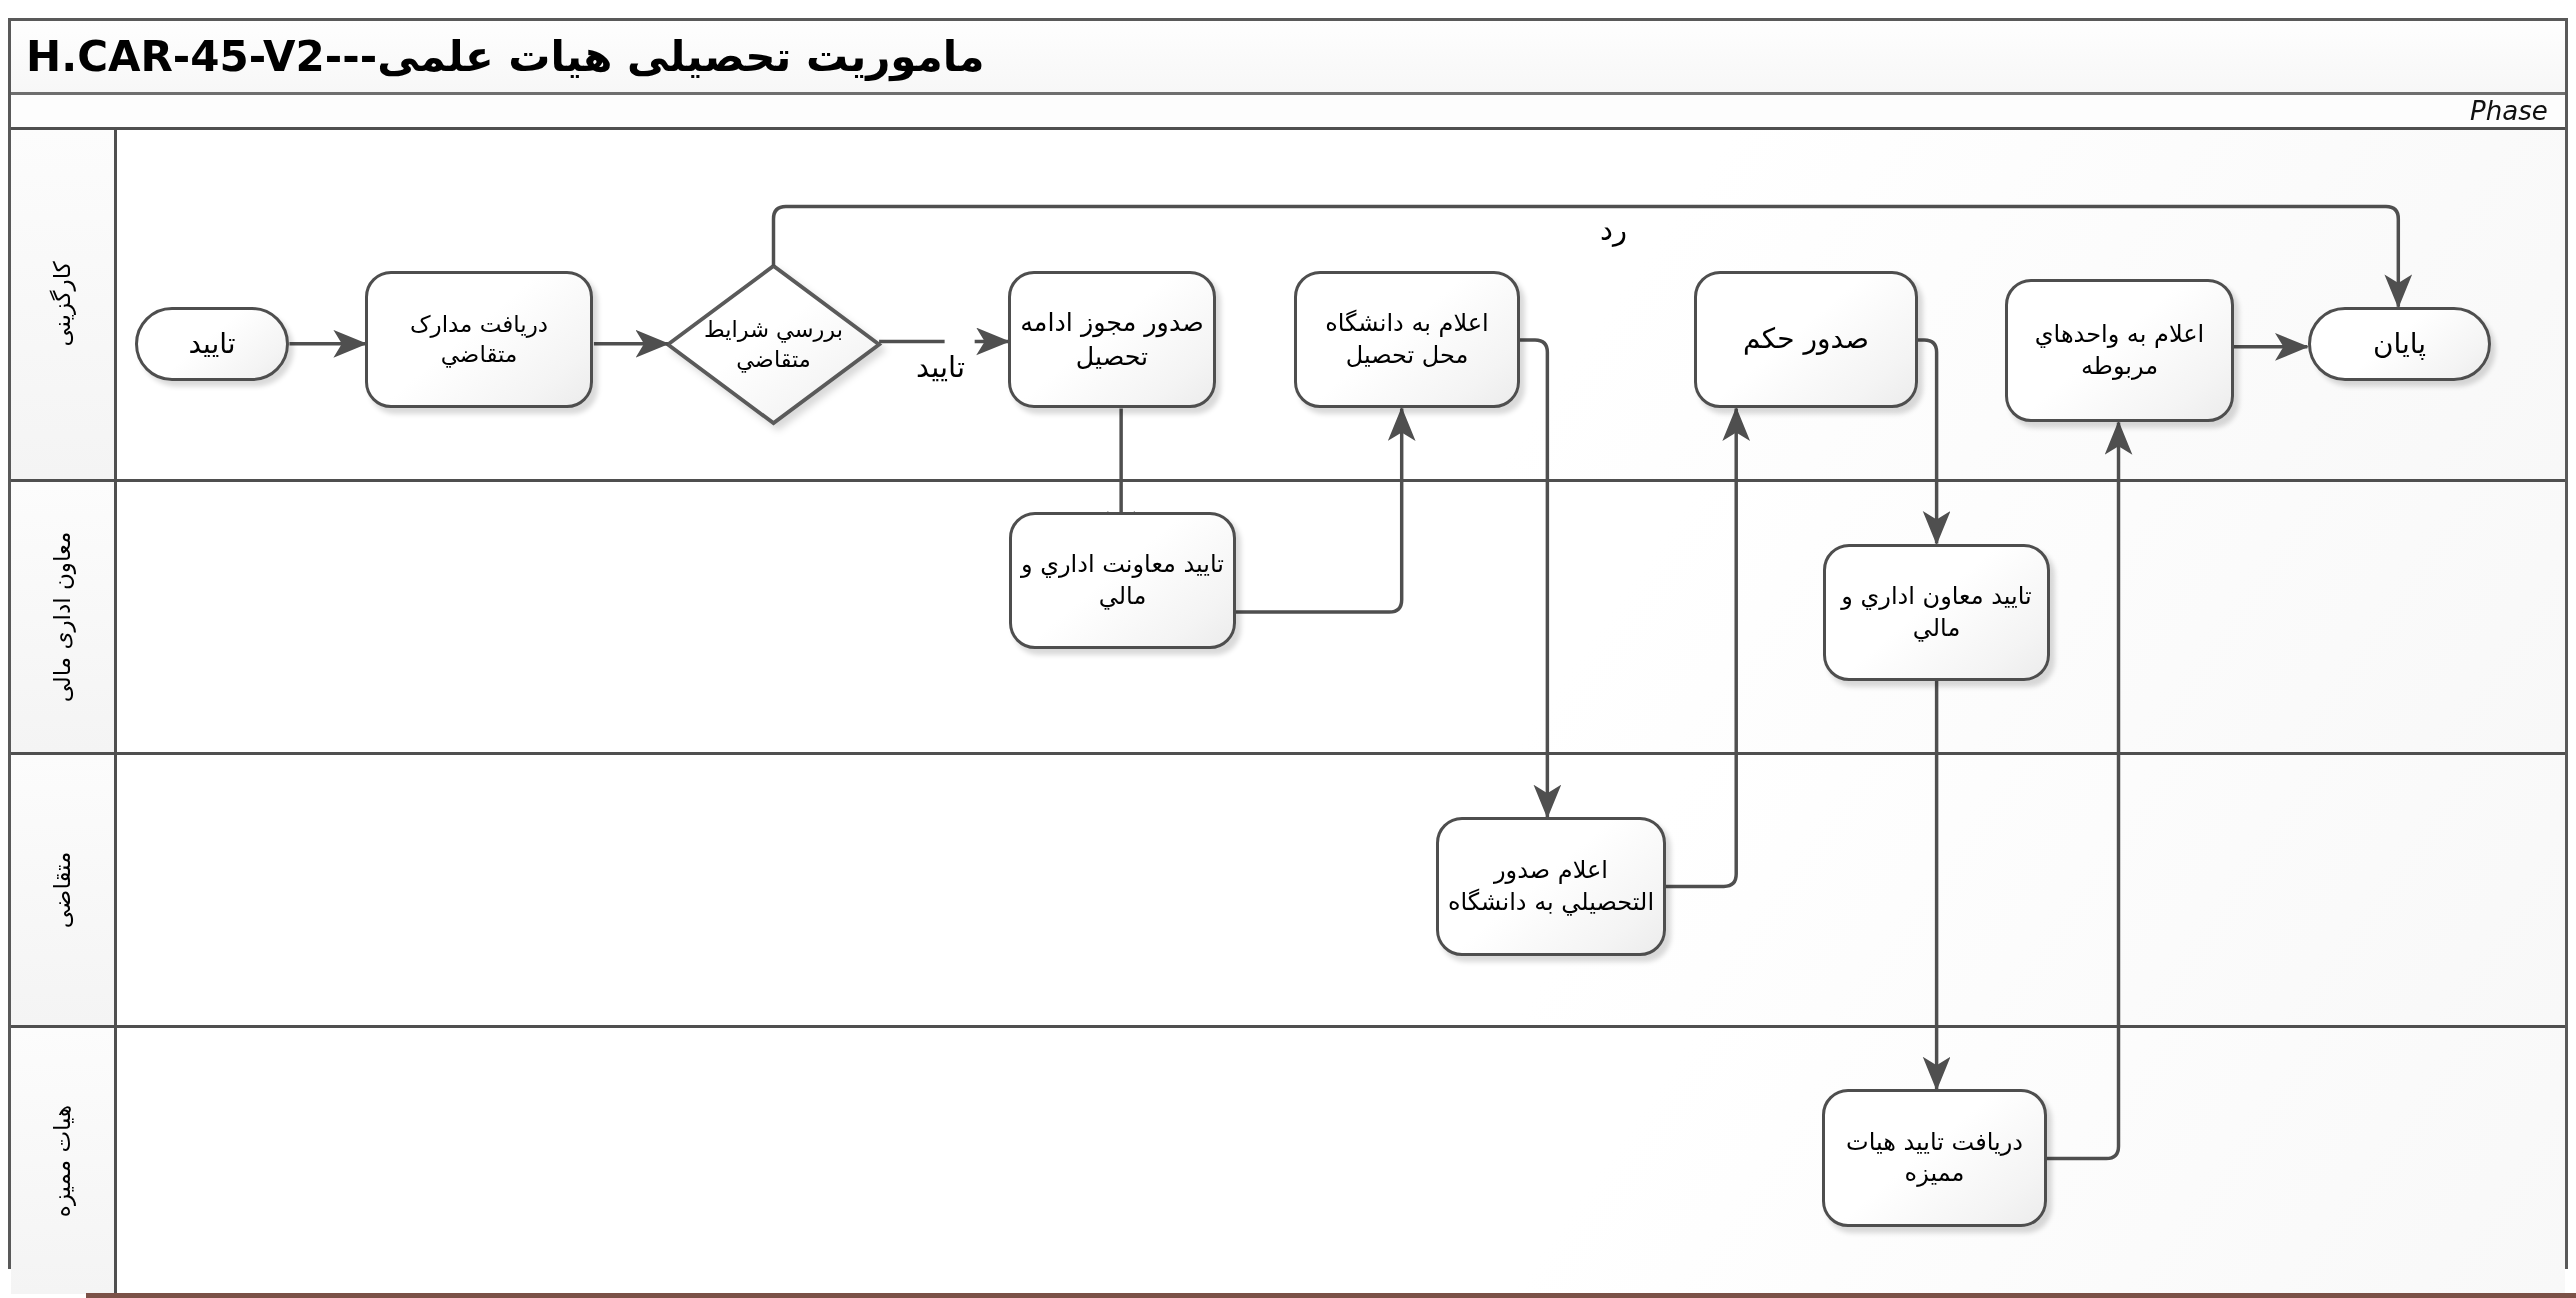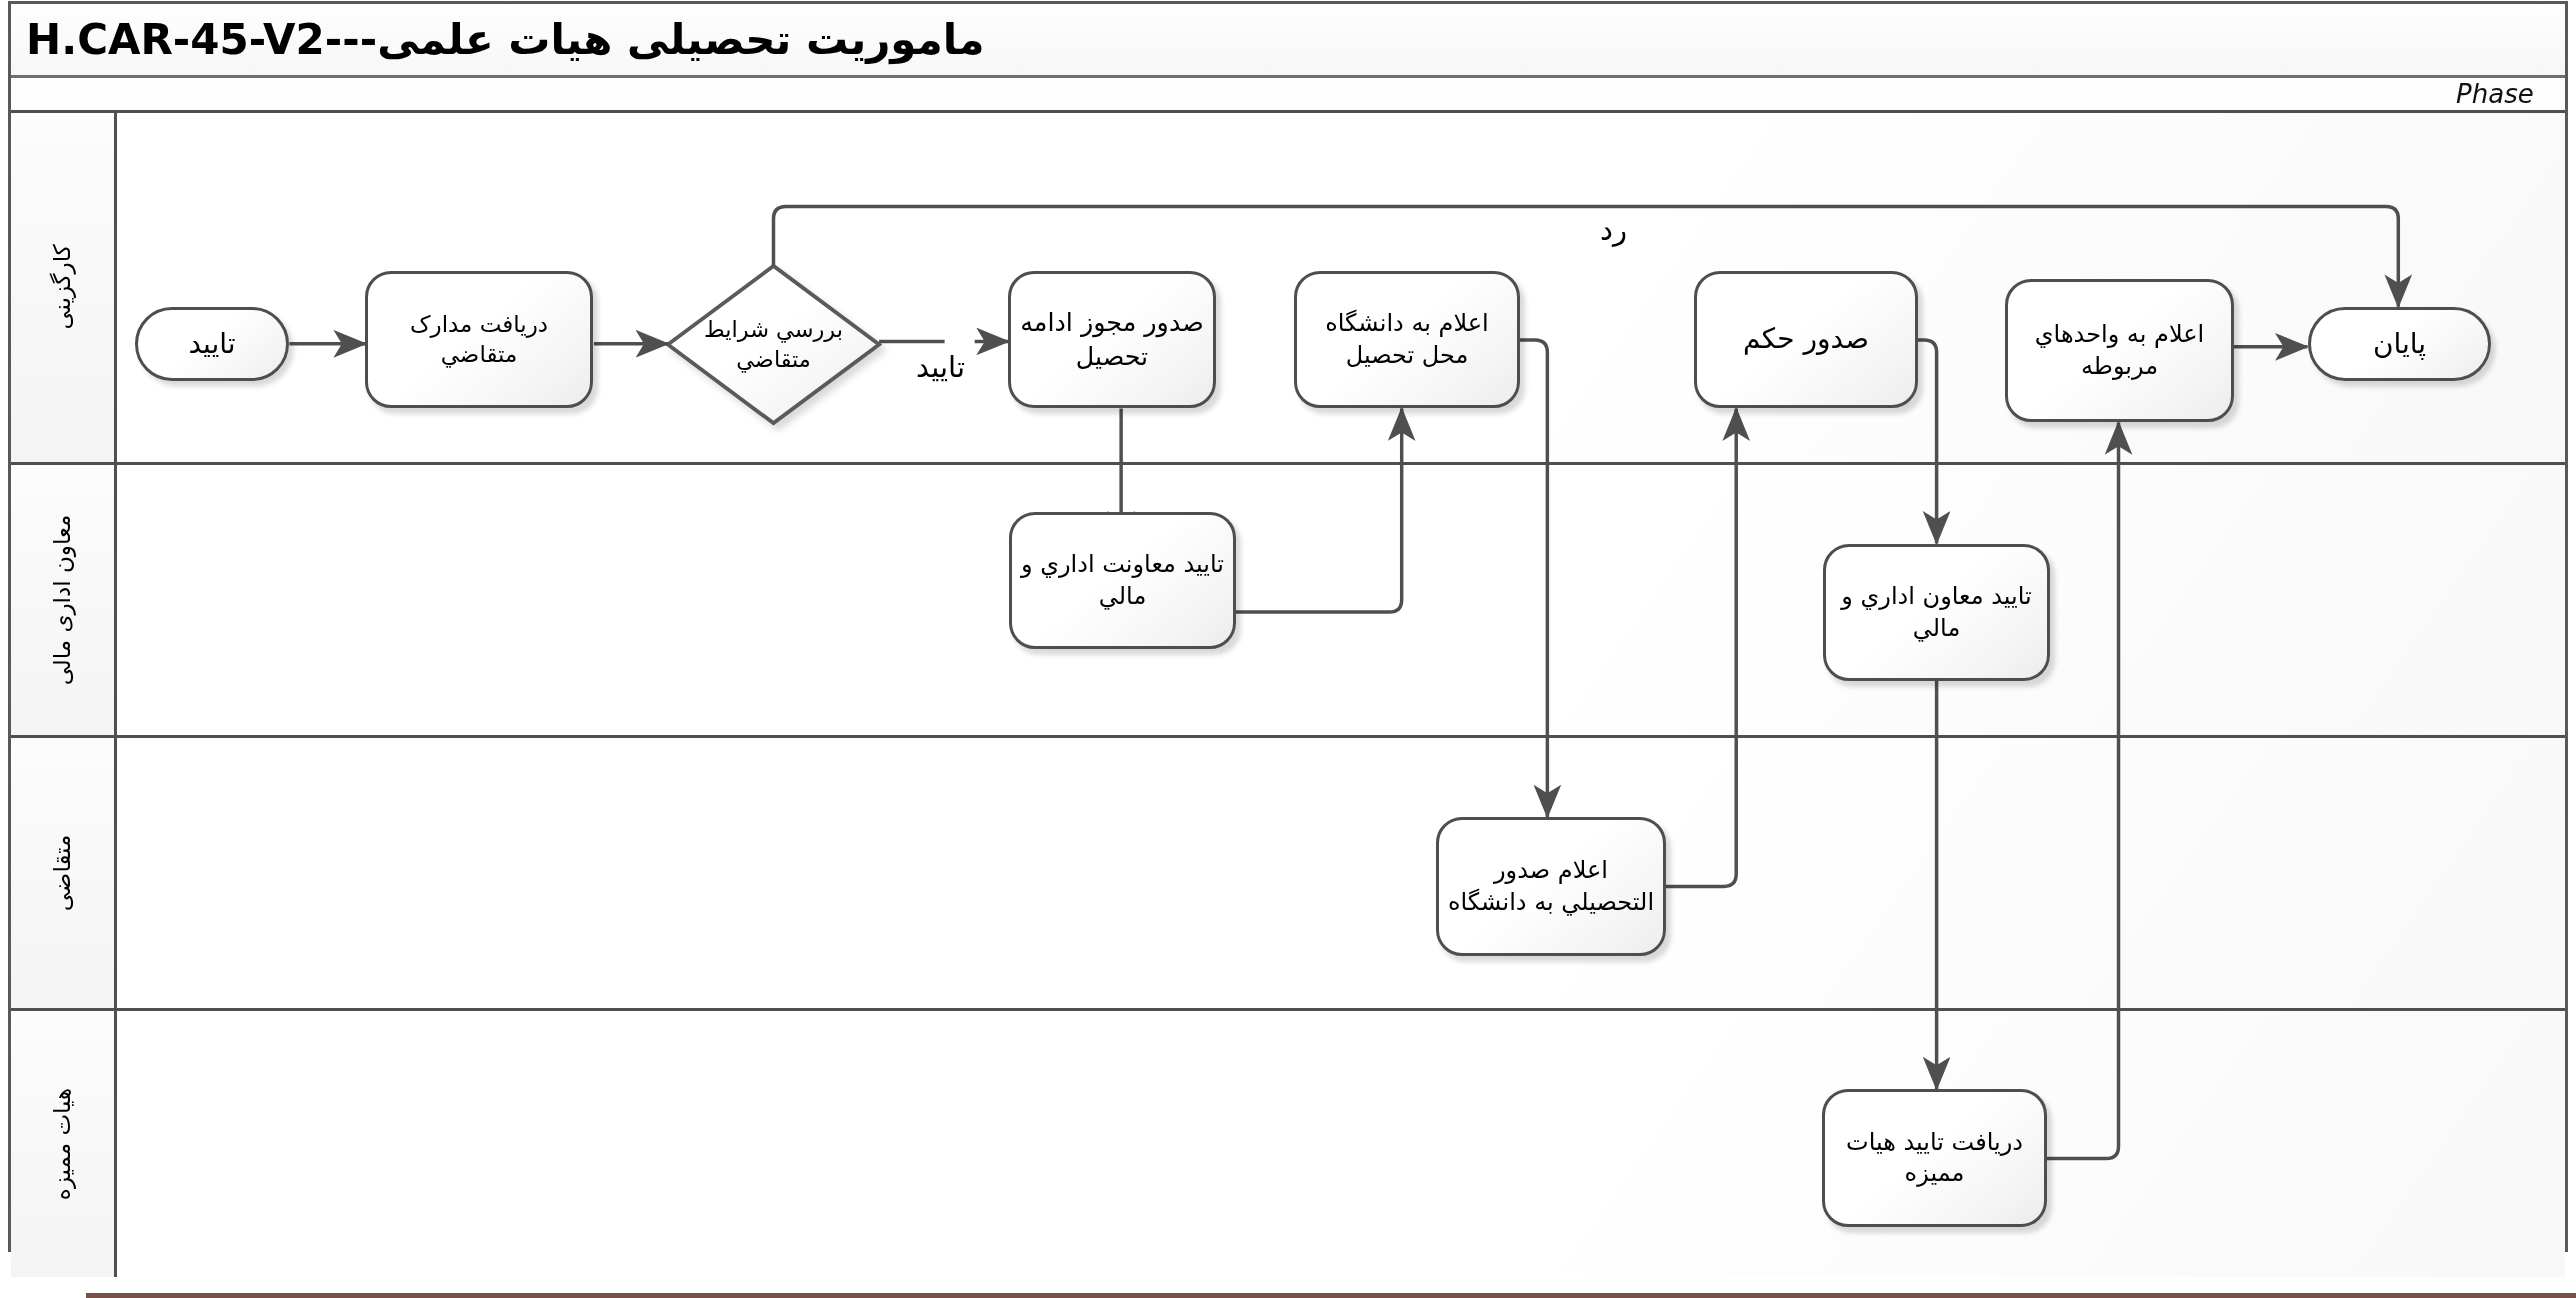--- a/index.html
+++ b/index.html
@@ -1,29 +1,29 @@
 <!DOCTYPE html>
 <html style="font-size:12.3px"><head>
 <meta charset="utf-8">
 <style>
   html,body{margin:0;padding:0;background:#ffffff;}
   #canvas{position:relative;width:2576px;height:1298px;background:#ffffff;overflow:hidden;
           font-family:"DejaVu Sans","Liberation Sans",sans-serif;color:#000;}
 
   
-  .frame{position:absolute;left:7.7px;top:1px;width:2560px;height:1251px;
+  .frame{position:absolute;left:7.7px;top:18px;width:2560px;height:1251px;
          border:3.9px solid #595959;background:#ffffff;box-sizing:border-box;}
 
   .title-band{height:71px;border-bottom:3.1px solid #6e6e6e;display:flex;align-items:center;
               background:linear-gradient(#fefefe,#f7f7f7);}
   .title-text{direction:rtl;text-align:left;font-size:42px;font-weight:bold;padding:0 4.6px 0 15.4px;
               white-space:nowrap;letter-spacing:0px;}
   .phase-band{height:32px;border-bottom:3.9px solid #4f4f4f;display:flex;align-items:center;
               justify-content:flex-end;background:#fdfdfd;}
-  .phase-text{font-style:italic;font-size:26px;padding-right:31px;color:#111;}
+  .phase-text{font-style:italic;font-size:26px;padding-right:17px;color:#111;}
 
   .lanes{display:flex;flex-direction:column;height:1164px;}
   .lane{display:flex;box-sizing:border-box;}
   .lane.b{border-bottom:3.9px solid #4f4f4f;}
   .lane-label{width:106px;border-right:3.1px solid #4f4f4f;position:relative;box-sizing:border-box;
               background:linear-gradient(to bottom,#fcfcfc,#f4f4f4);}
   .lane-label .rot{position:absolute;top:50%;left:50%;transform:translate(-50%,-50%) rotate(-90deg);
                    white-space:nowrap;font-size:23px;direction:rtl;}
   .lane-body{flex:1;background:linear-gradient(125deg,#ffffff 60%,#f8f8f8);}
 

